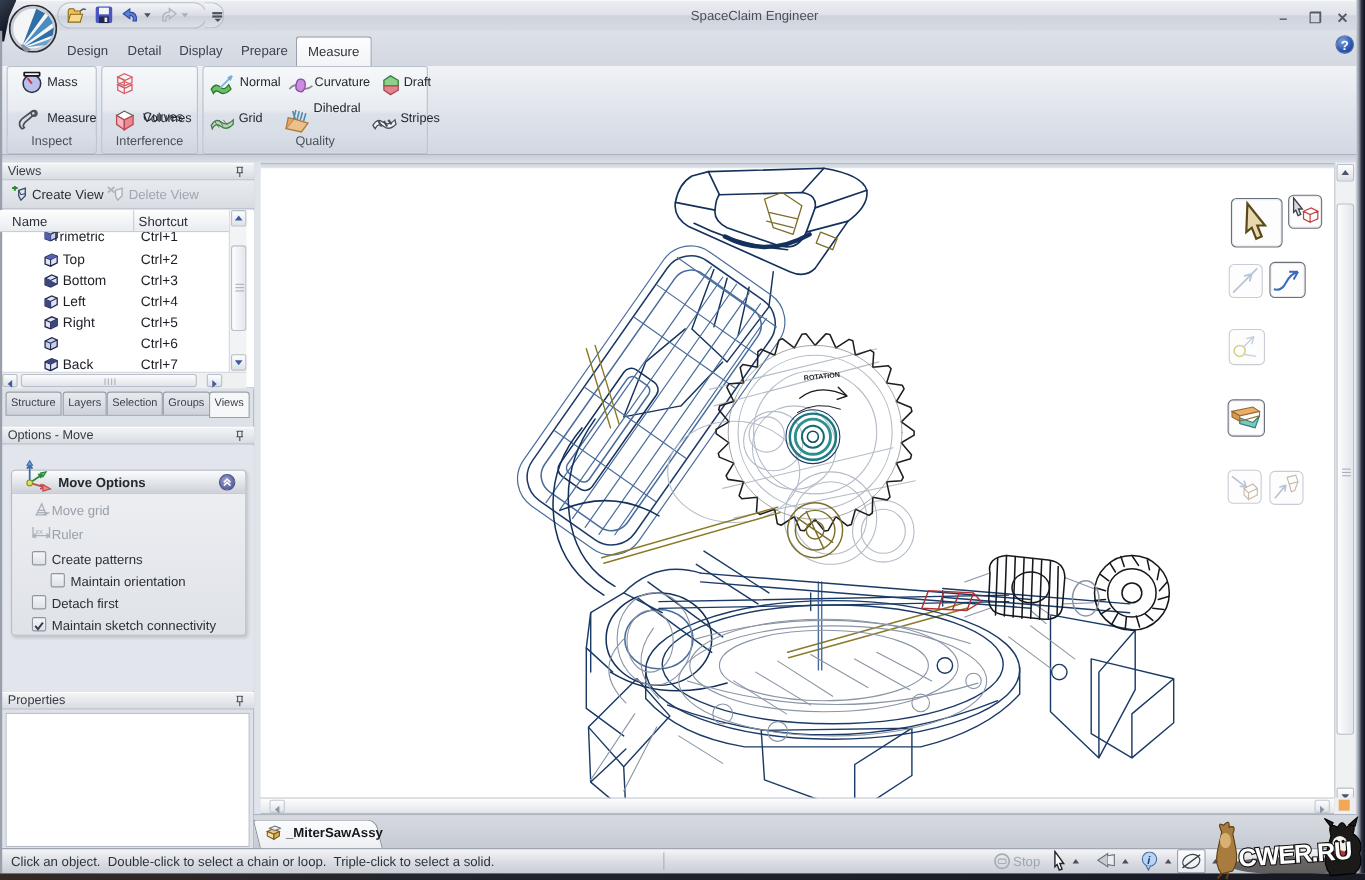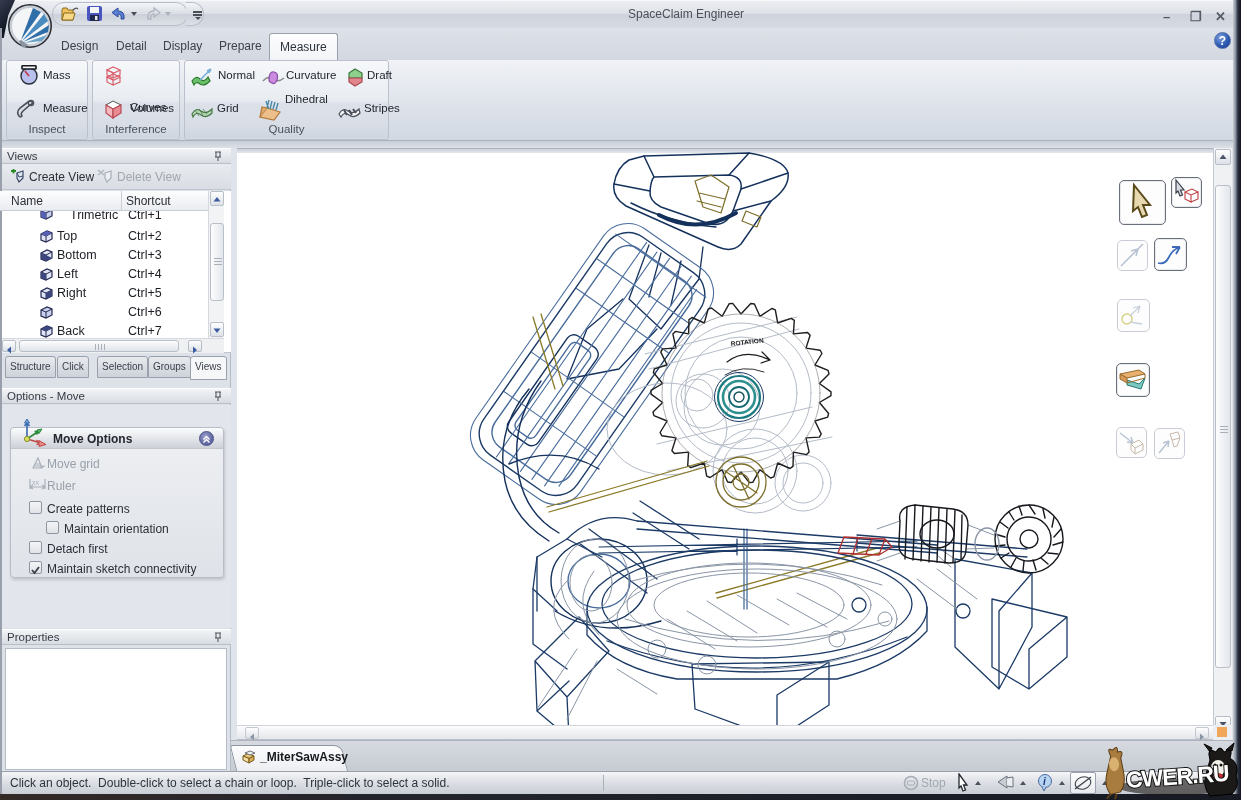--- a/index.html
+++ b/index.html
@@ -185,21 +185,21 @@
     <span style="position:absolute;left:126px;top:3px;">Shortcut</span>
     <div style="position:absolute;left:121px;top:0;width:1px;height:20px;background:#c9ced6;"></div>
   </div>
   <div id="listrows" style="position:absolute;left:0;top:0;width:208px;height:147px;overflow:hidden;font-size:12.5px;color:#1b1e24;">
     <div class="lrow" style="top:15px;">
           <svg class="lcube" style="left:40px;top:1px;" width="13" height="13" viewBox="0 0 13 13">
             <path d="M1 4 L7 1 L12 3 L12 9 L6 12 L1 10 Z" fill="#c8d0ee" stroke="#23284f" stroke-width="1.2"></path>
             <path d="M1 4 L6 6 L12 3 M6 6 L6 12" stroke="#23284f" stroke-width="1" fill="none"></path>
             <path d="M6 6 L6 12 L1 10 L1 4Z" fill="#5560b5"></path>
           </svg>
-          <span style="left:70px;text-align:right;">Trimetric</span>
+          <span style="left:47px;text-align:right;">Trimetric</span>
           <span style="left:128px;">Ctrl+1</span>
         </div>
     <div class="lrow" style="top:36px;">
           <svg class="lcube" style="left:40px;top:3px;" width="13" height="13" viewBox="0 0 13 13">
             <path d="M1 4 L7 1 L12 3 L12 9 L6 12 L1 10 Z" fill="#dfe4f6" stroke="#23284f" stroke-width="1.2"></path>
             <path d="M1 4 L6 6 L12 3 M6 6 L6 12" stroke="#23284f" stroke-width="1" fill="none"></path>
             <path d="M1 4 L7 1 L12 3 L6 6Z" fill="#5560b5"></path>
           </svg>
           <span style="left:57px;">Top</span>
           <span style="left:128px;">Ctrl+2</span>
@@ -267,21 +267,21 @@
     <div style="position:absolute;left:188px;top:1px;width:14px;height:12px;background:linear-gradient(#fefefe,#dde1e7);border:1px solid #b9bfc8;border-radius:2px;"><svg width="12" height="10" viewBox="0 0 12 10">
             <path d="M8 5 L4 1.5 V8.5 Z" fill="#3b5aa0"></path>
           </svg></div>
     <div style="position:absolute;left:19px;top:1px;width:160px;height:12px;background:linear-gradient(#fdfdfe,#dfe3e9);border:1px solid #b9bfc8;border-radius:3px;">
           <div style="position:absolute;left:75px;top:3px;width:1px;height:6px;background:#aab0ba;box-shadow:3px 0 #aab0ba,6px 0 #aab0ba,9px 0 #aab0ba;"></div>
         </div>
   </div>
 </div>
 <div id="vtabs">
   <div class="btab" style="left:5px;">Structure</div>
-  <div class="btab" style="left:57px;">Click</div>
+  <div class="btab" style="left:57px;">Layers</div>
   <div class="btab" style="left:97px;">Selection</div>
   <div class="btab" style="left:148px;">Groups</div>
   <div class="btab active" style="left:190px;">Views</div>
 </div>
 <div class="phead" style="top:240px;">Options - Move<svg class="pin" viewBox="0 0 8 11">
         <path d="M1 1 H7 M2 1 V6 M6 1 V6 M1 6 H7 M4 6 V10" stroke="#4a4f58" stroke-width="1" fill="none"></path>
       </svg></div>
 <div id="optpanel">
   <div id="movebox">
     <div id="moveboxhead">

